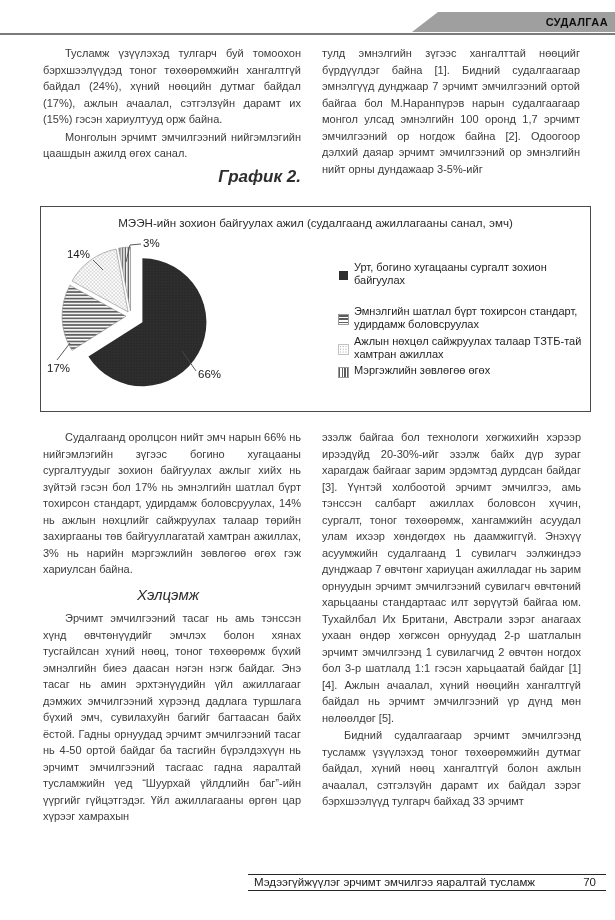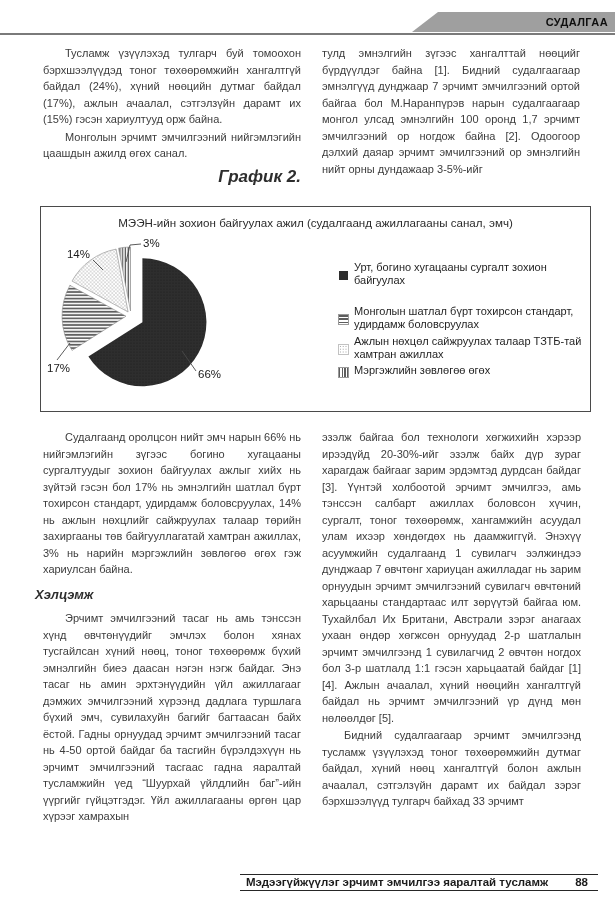--- a/index.html
+++ b/index.html
@@ -31,22 +31,22 @@
   .indent { text-indent: 22px; }
   #left-top  { left: 35px;  top: 45px;  width: 266px; }
   #right-top { left: 314px; top: 45px;  width: 266px; }
   #left-mid  { left: 35px;  top: 429px; width: 266px; }
   #right-mid { left: 314px; top: 429px; width: 267px; }
   .fig-caption {
     text-align: right; font-weight: bold; font-style: italic;
     font-size: 17px; color: #2d2d2d; margin-top: 7px !important;
   }
   .section-heading {
-    font-weight: bold; font-style: italic; text-align: left;
-    font-size: 13px; color: #2d2d2d; margin: 9px 0 7px 0 !important;
+    font-weight: normal; font-style: italic; text-align: center;
+    font-size: 15px; color: #2d2d2d; margin: 9px 0 7px 0 !important;
   }
   
   #chart-box {
     position: absolute; left: 40px; top: 206px; width: 551px; height: 206px;
     border: 1.2px solid #4a4a4a; background: #fff;
   }
   .chart-title {
     margin: 9px auto 0 auto; max-width: 420px; text-align: center;
     font-size: 11.6px; line-height: 14.5px; color: #2b2b2b;
   }
@@ -60,25 +60,25 @@
     margin-bottom: 3px; text-align: left; padding-left: 9px;
   }
   .legend-item:first-child { margin-bottom: 17px; }
   .mk { width: 9px; height: 9px; flex: 0 0 9px; margin: 2px 6px 0 0; }
   .mk-solid-dark { background: #2e2e2e; }
   .mk-h-stripes  { background: repeating-linear-gradient(180deg,#5d5d5d 0 1.6px,#ffffff 1.6px 3.3px); outline: 0.5px solid #9a9a9a; }
   .mk-dots       { background-image: radial-gradient(circle,#9a9a9a 0.7px,transparent 0.85px); background-size: 2.8px 2.8px; outline: 0.5px solid #c2c2c2; }
   .mk-v-stripes  { background: repeating-linear-gradient(90deg,#5d5d5d 0 1.3px,#ffffff 1.3px 2.7px); outline: 0.5px solid #9a9a9a; }
   
   .footer {
-    position: absolute; left: 240px; top: 874px; width: 358px;
+    position: absolute; left: 248px; top: 874px; width: 358px;
     border-top: 1.5px solid #262626; border-bottom: 1.5px solid #262626;
     display: flex; justify-content: space-between; align-items: center;
     padding: 1px 10px 2px 6px;
-    font-size: 11.5px; color: #1c1c1c; font-weight: bold;
+    font-size: 11.5px; color: #1c1c1c;
   }
   .footer .page-num { padding-left: 12px; }
 </style>
 </head>
 <body>
 
 <div class="page">
 
   <div class="header-tab">
     <span>СУДАЛГАА</span>
@@ -132,21 +132,21 @@
           <text x="100" y="16" text-anchor="start" class="pie-label">3%</text>
         </svg>
     </div>
     <div id="legend">
         <div class="legend-item">
           <span class="mk mk-solid-dark"></span>
           <span class="legend-label">Урт, богино хугацааны сургалт зохион байгуулах</span>
         </div>
         <div class="legend-item">
           <span class="mk mk-h-stripes"></span>
-          <span class="legend-label">Монголын шатлал бүрт тохирсон стандарт, удирдамж боловсруулах</span>
+          <span class="legend-label">Эмнэлгийн шатлал бүрт тохирсон стандарт, удирдамж боловсруулах</span>
         </div>
         <div class="legend-item">
           <span class="mk mk-dots"></span>
           <span class="legend-label">Ажлын нөхцөл сайжруулах талаар ТЗТБ-тай хамтран ажиллах</span>
         </div>
         <div class="legend-item">
           <span class="mk mk-v-stripes"></span>
           <span class="legend-label">Мэргэжлийн зөвлөгөө өгөх</span>
         </div>
       </div>
@@ -158,16 +158,16 @@
     <p class="indent">Эрчимт эмчилгээний тасаг нь амь тэнссэн хүнд өвчтөнүүдийг эмчлэх болон хянах тусгайлсан хүний нөөц, тоног төхөөрөмж бүхий эмнэлгийн биеэ даасан нэгэн нэгж байдаг. Энэ тасаг нь амин эрхтэнүүдийн үйл ажиллагааг дэмжих эмчилгээний хүрээнд дадлага туршлага бүхий эмч, сувилахуйн багийг багтаасан байх ёстой. Гадны орнуудад эрчимт эмчилгээний тасаг нь 4-50 ортой байдаг ба тасгийн бүрэлдэхүүн нь эрчимт эмчилгээний тасгаас гадна яаралтай тусламжийн үед “Шуурхай үйлдлийн баг”-ийн үүргийг гүйцэтгэдэг. Үйл ажиллагааны өргөн цар хүрээг хамрахын</p>
   </div>
 
   <div class="col" id="right-mid">
     <p>эзэлж байгаа бол технологи хөгжихийн хэрээр ирээдүйд 20-30%-ийг эзэлж байх дүр зураг харагдаж байгааг зарим эрдэмтэд дурдсан байдаг [3]. Үүнтэй холбоотой эрчимт эмчилгээ, амь тэнссэн салбарт ажиллах боловсон хүчин, сургалт, тоног төхөөрөмж, хангамжийн асуудал улам ихээр хөндөгдөх нь даамжиггүй. Энэхүү асуумжийн судалгаанд 1 сувилагч ээлжиндээ дунджаар 7 өвчтөнг хариуцан ажилладаг нь зарим орнуудын эрчимт эмчилгээний сувилагч өвчтөний харьцааны стандартаас илт зөрүүтэй байгаа юм. Тухайлбал Их Британи, Австрали зэрэг анагаах ухаан өндөр хөгжсөн орнуудад 2-р шатлалын эрчимт эмчилгээнд 1 сувилагчид 2 өвчтөн ногдох бол 3-р шатлалд 1:1 гэсэн харьцаатай байдаг [1] [4]. Ажлын ачаалал, хүний нөөцийн хангалтгүй байдал нь эрчимт эмчилгээний үр дүнд мөн нөлөөлдөг [5].</p>
     <p class="indent">Бидний судалгаагаар эрчимт эмчилгээнд тусламж үзүүлэхэд тоног төхөөрөмжийн дутмаг байдал, хүний нөөц хангалтгүй болон ажлын ачаалал, сэтгэлзүйн дарамт их байдал зэрэг бэрхшээлүүд тулгарч байхад 33 эрчимт</p>
   </div>
 
   <div class="footer">
     <span>Мэдээгүйжүүлэг эрчимт эмчилгээ яаралтай тусламж</span>
-    <span class="page-num">88</span>
+    <span class="page-num">70</span>
   </div>
 
 </div>
 
 </body></html>

